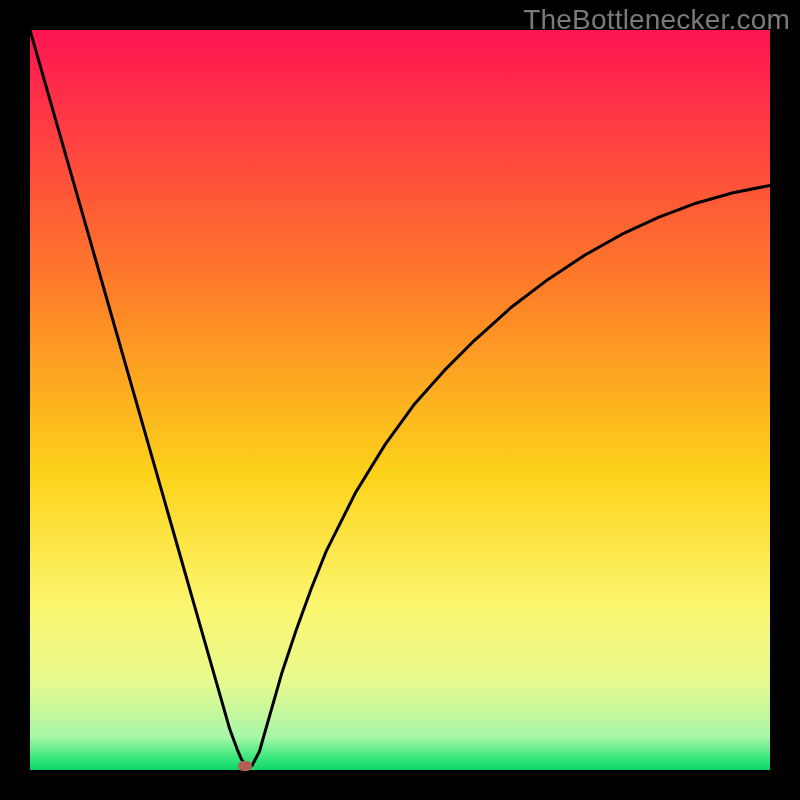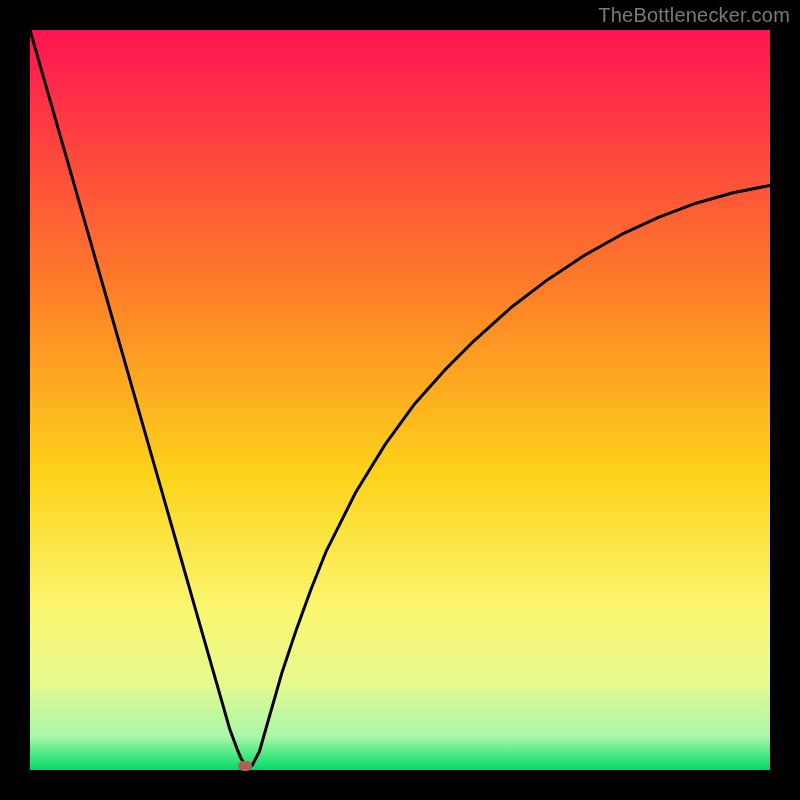--- a/index.html
+++ b/index.html
@@ -17,21 +17,21 @@
     top: 0;
     width: 800px;
     height: 800px;
     background: #000;
   }
   .watermark {
     position: absolute;
     top: 4px;
     right: 10px;
     color: #7a7a7a;
-    font-size: 20px;
+    font-size: 28px;
     font-weight: 500;
     letter-spacing: 0.2px;
     z-index: 10;
   }
   .plot {
     position: absolute;
     left: 30px;
     top: 30px;
     width: 740px;
     height: 740px;

